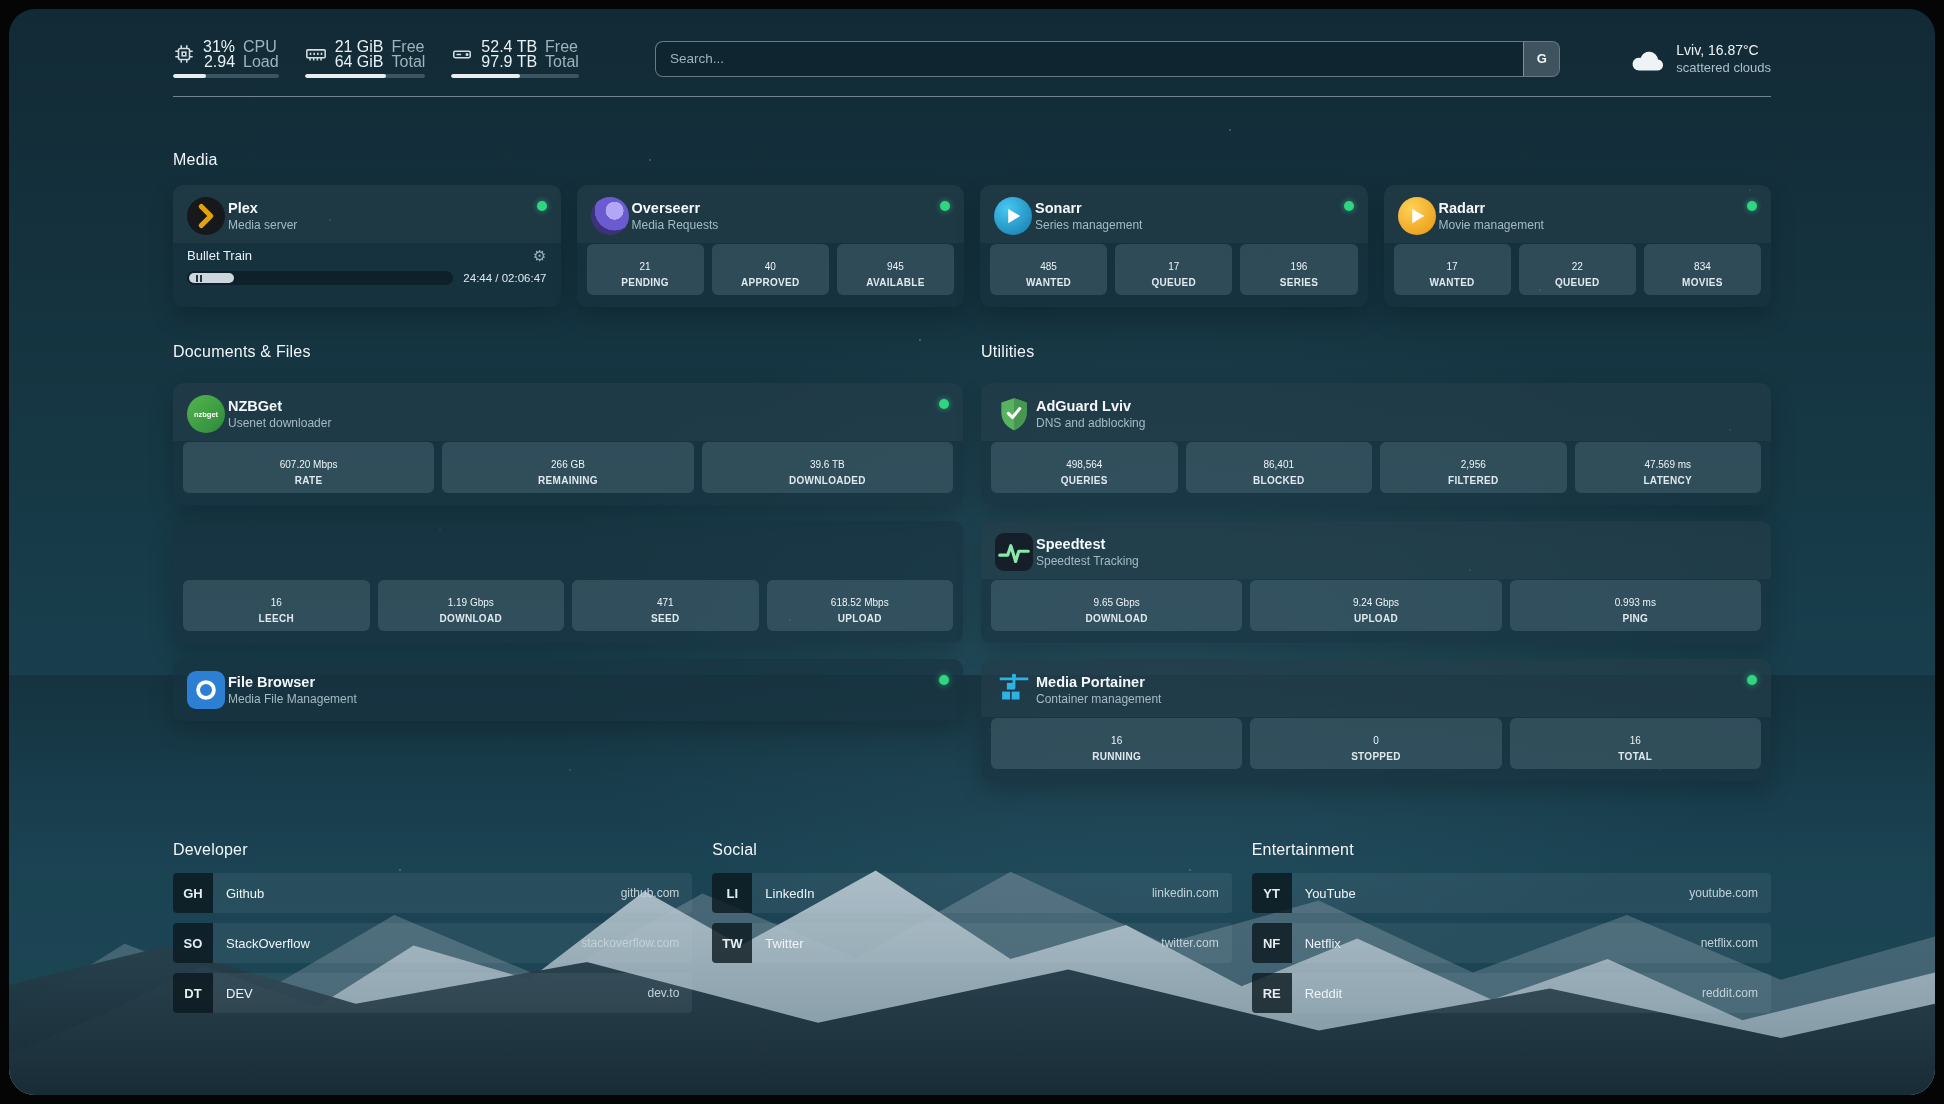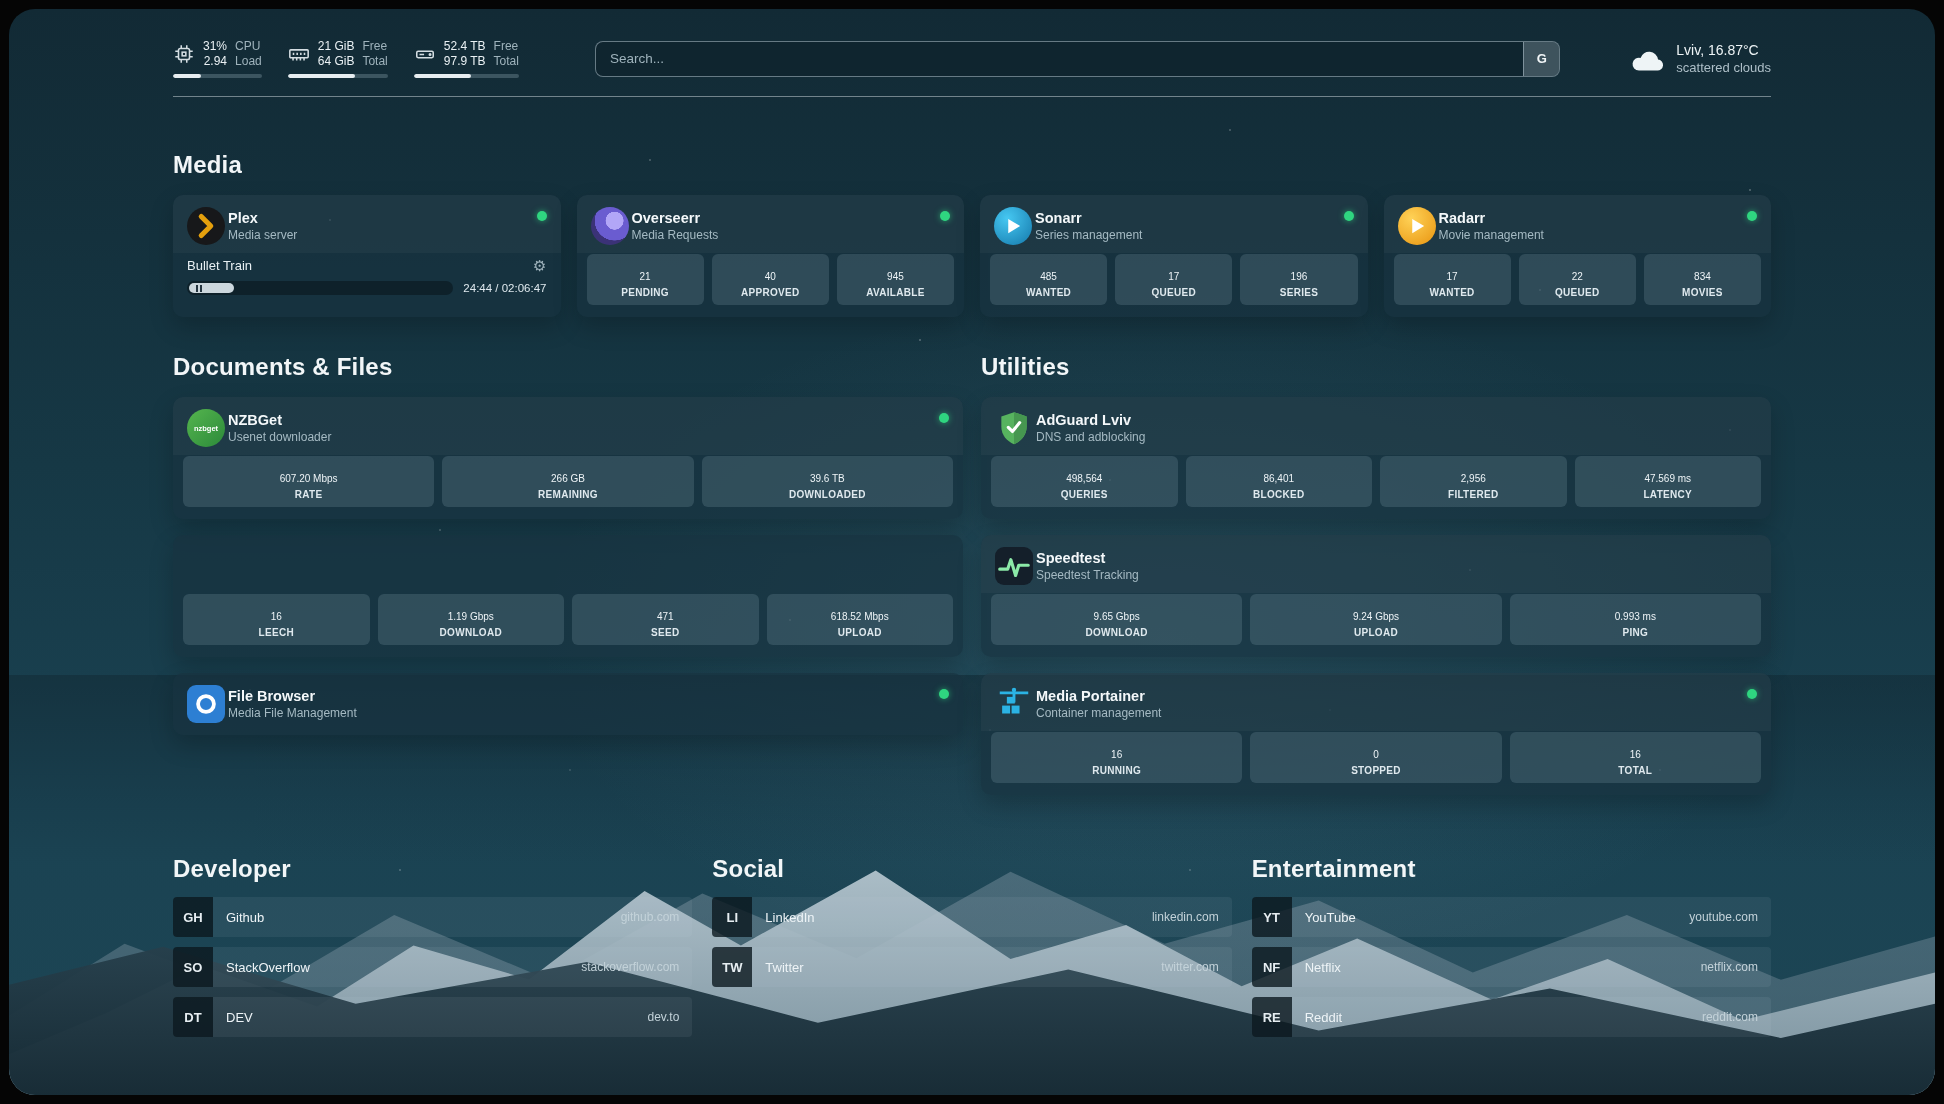--- a/index.html
+++ b/index.html
@@ -31,41 +31,41 @@
   .mountains::after { content:""; position:absolute; inset:0; background:linear-gradient(180deg, rgba(18,42,53,.55), rgba(18,42,53,0) 45%); }
 
   .content { position:relative; z-index:2; height:100%; padding:0 164px; }
 
   
   .topbar { display:flex; align-items:center; margin-top:30px; gap:26px; }
   .res { display:flex; flex-direction:column; gap:5px; }
   .res-top { display:flex; align-items:center; gap:8px; }
   .res-icon { width:22px; height:22px; color:#d4dde2; display:flex; }
   .res-icon svg { width:22px; height:22px; }
-  .res-col { display:flex; flex-direction:column; font-size:12px; line-height:15px;justify-content:center; }
+  .res-col { display:flex; flex-direction:column; font-size:16px; line-height:15px;justify-content:center; }
   .res-vals { color:#eaf1f4; align-items:flex-end; }
   .res-labels { color:#9fb3bc; }
   .res-bar { height:4px; border-radius:2px; background:rgba(110,135,147,.45); overflow:hidden; }
   .res-fill { height:100%; background:#e7edf0; border-radius:2px; }
 
   .search-box { flex:1; margin:0 44px 0 50px; display:flex; height:36px; border:1px solid rgba(190,208,217,.5); border-radius:8px; overflow:hidden; background:rgba(8,22,30,.28); }
   .search-box input { flex:1; background:transparent; border:none; outline:none; color:#e9f1f4; font-size:13.5px; padding:0 14px; font-family:inherit; }
   .search-box input::placeholder { color:#9fb3bc; }
   .search-engine { width:36px; display:flex; align-items:center; justify-content:center; background:rgba(185,205,215,.28); color:#f2f6f8; font-size:13px; font-weight:600; border-left:1px solid rgba(190,208,217,.5); cursor:pointer; }
 
   .weather { display:flex; align-items:center; gap:10px; }
   .weather-icon { width:36px; height:30px; display:flex; }
   .weather-text { display:flex; flex-direction:column; }
   .weather-loc { font-size:14px; color:#eef4f6; font-weight:500; line-height:18px; }
   .weather-cond { font-size:13px; color:#aebfc8; line-height:17px; }
 
   .divider { margin-top:18px; border-top:1px solid rgba(230,240,245,.45); }
 
   
-  .section-h { font-size:24px; font-weight:700; color:#f2f6f8; letter-spacing:.2px; }
+  .section-h { font-size:16px; font-weight:400; color:#f2f6f8; letter-spacing:.2px; }
   .media-head { margin-top:54px; margin-bottom:16px; }
   .media-grid { display:grid; grid-template-columns:repeat(4,1fr); gap:16px; }
 
   .card { background:rgba(24,50,63,.68); border-radius:10px; box-shadow:0 10px 24px rgba(0,0,0,.2); display:flex; flex-direction:column; overflow:hidden; cursor:pointer; }
   .card-h122 { min-height:122px; }
   .card-h64 { min-height:62px; }
   .card-head { display:flex; align-items:center; gap:3px; padding:12px 14px 8px; background:rgba(255,255,255,.035); }
   .svc-icon { width:38px; height:38px; border-radius:50%; flex:0 0 38px; display:flex; align-items:center; justify-content:center; overflow:hidden; }
   .svc-icon svg { width:100%; height:100%; }
   .svc-titles { display:flex; flex-direction:column; min-width:0; }
@@ -95,21 +95,21 @@
   .icon-sonarr { background:radial-gradient(circle at 35% 30%, #46c8f2, #1478ab); }
   .icon-radarr { background:radial-gradient(circle at 35% 30%, #ffd257, #e8940f); }
   .icon-nzbget { background:linear-gradient(135deg,#55b54e,#2c8a3a); color:#fff; font-size:7.5px; font-weight:700; }
   .icon-qb { background:#3d9ae0; color:#fff; font-size:13px; font-weight:700; }
   .icon-fb { border-radius:9px; background:#2d7fd3; }
   .icon-shield, .icon-portainer { background:transparent; border-radius:0; }
   .icon-speedtest { border-radius:9px; background:#141f2a; }
 
   
   .two-col { display:grid; grid-template-columns:1fr 1fr; gap:0 18px; margin-top:36px; }
-  .col-h { margin-bottom:16px; }
+  .col-h { margin-bottom:22px; }
   .col-stack { display:flex; flex-direction:column; gap:16px; }
 
   
   .bm-grid { display:grid; grid-template-columns:repeat(3,1fr); gap:0 20px; margin-top:60px; }
   .bm-h { margin-bottom:14px; }
   .bm-row { display:flex; align-items:center; height:40px; margin-bottom:10px; background:rgba(200,220,230,.08); border-radius:4px; overflow:hidden; cursor:pointer; }
   .bm-abbr { width:40px; height:40px; flex:0 0 40px; background:rgba(8,20,27,.78); display:flex; align-items:center; justify-content:center; font-size:13px; font-weight:700; color:#e6edf1; }
   .bm-name { margin-left:13px; font-size:13px; color:#eef4f7; }
   .bm-url { margin-left:auto; margin-right:13px; font-size:12px; color:#c3d2d9; }
 </style>

